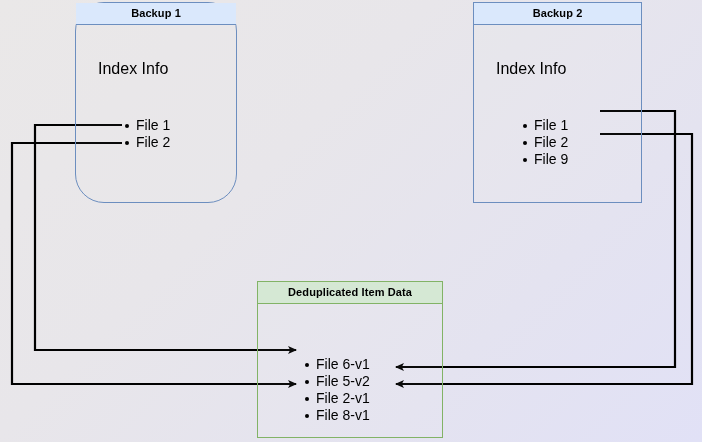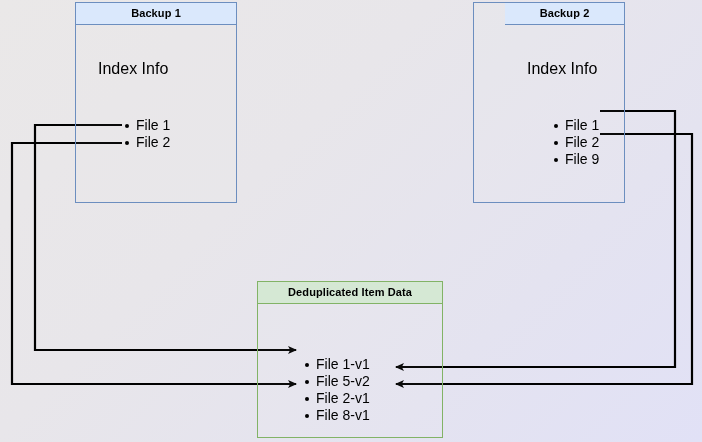--- a/index.html
+++ b/index.html
@@ -80,22 +80,22 @@
     content: "";
     position: absolute;
     left: 3px;
     top: 7px;
     width: 4px;
     height: 4px;
     border-radius: 50%;
     background: #000000;
   }
   
-  #node-backup1 { left: 75px;  top: 2px;   width: 162px; height: 201px; }
-  #node-backup2 { left: 473px; top: 2px;   width: 152px; height: 201px; padding-left: 31px; }
+  #node-backup1 { left: 75px;  top: 2px;   width: 162px; height: 201px; border-radius: 29px; }
+  #node-backup2 { left: 473px; top: 2px;   width: 169px; height: 201px; }
   #node-dedup   { left: 257px; top: 281px; width: 186px; height: 157px; }
 
   #node-backup1 .index-label { left: 22px; top: 35px; }
   #node-backup2 .index-label { left: 22px; top: 35px; }
 
   #node-backup1 .file-list { left: 46px; top: 92px; }
   #node-backup2 .file-list { left: 46px; top: 92px; }
   #node-dedup   .file-list { left: 44px; top: 52px; }
 </style>
 </head>
@@ -139,21 +139,21 @@
         <li>File 2</li>
         <li>File 9</li>
       </ul>
     </div>
   </div>
 
   <div class="node green" id="node-dedup">
     <div class="node-header">Deduplicated Item Data</div>
     <div class="node-body">
       <ul class="file-list">
-        <li>File 1-v1</li>
+        <li>File 6-v1</li>
         <li>File 5-v2</li>
         <li>File 2-v1</li>
         <li>File 8-v1</li>
       </ul>
     </div>
   </div>
 
 </div>
 
 </body></html>

